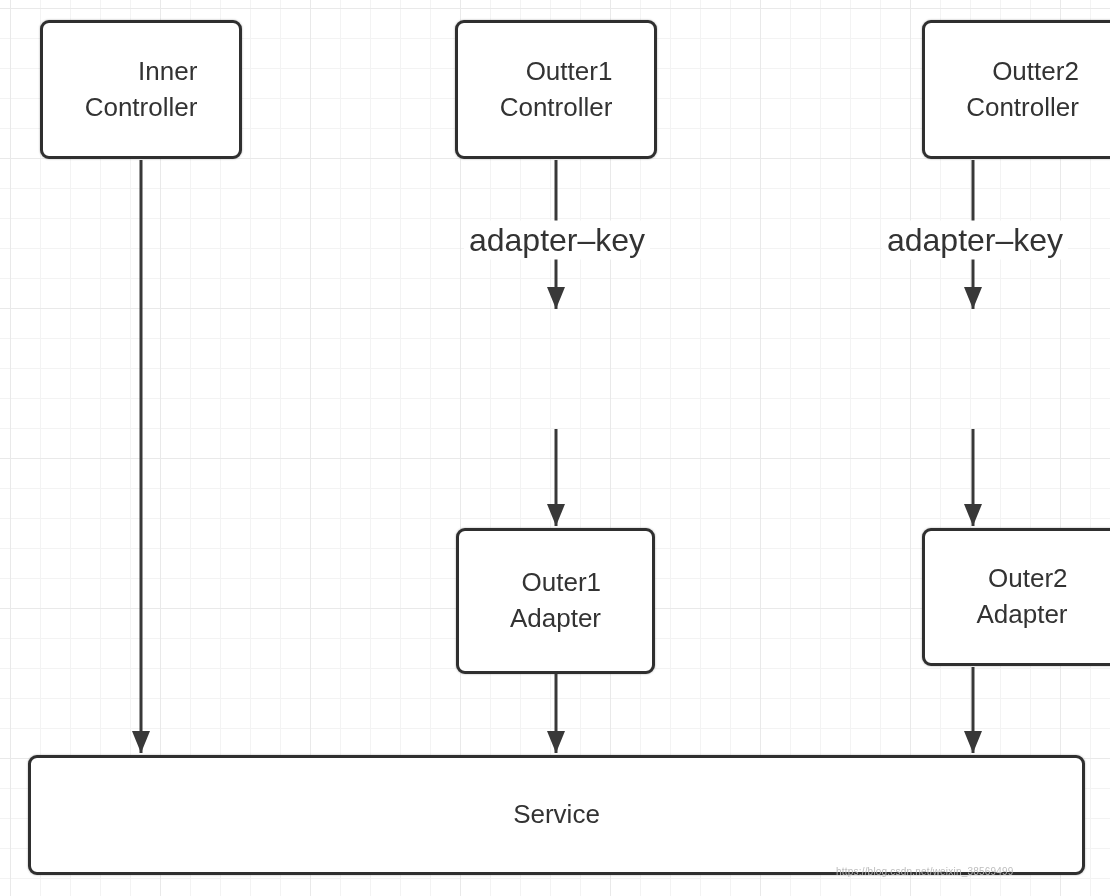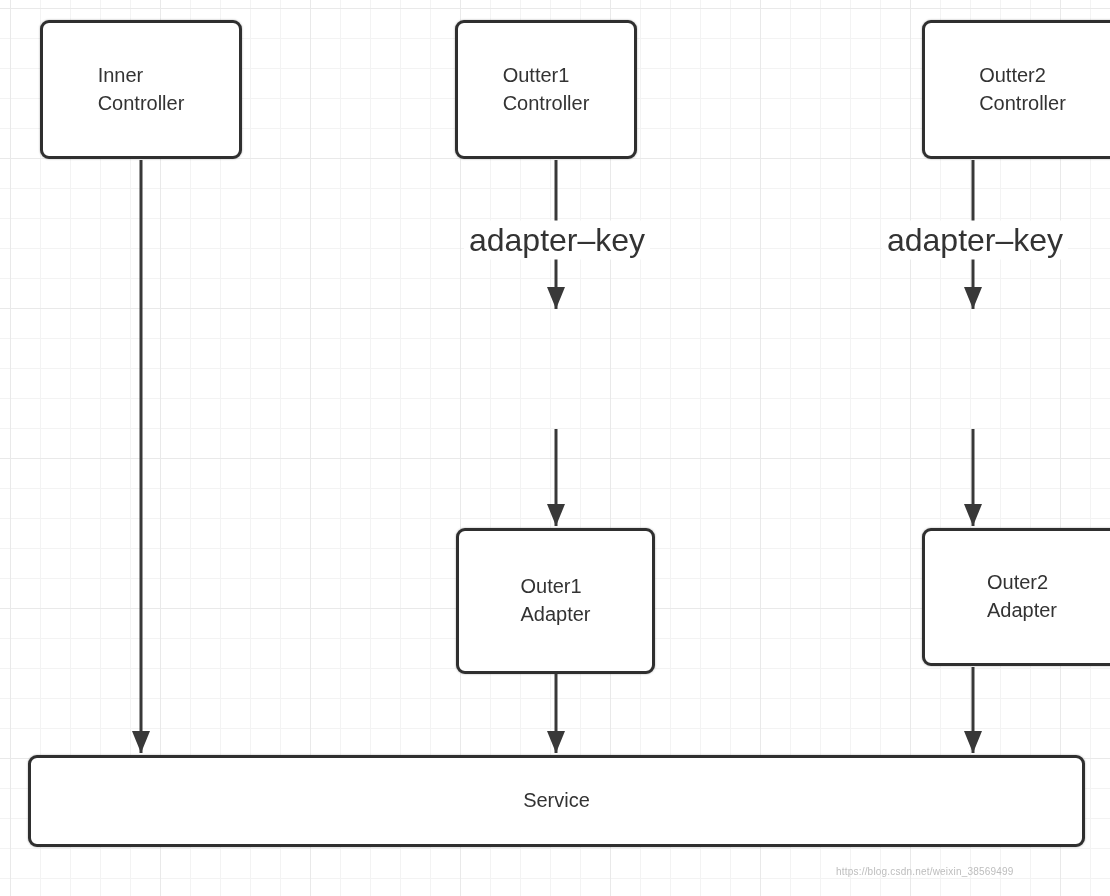--- a/index.html
+++ b/index.html
@@ -30,35 +30,35 @@
   }
   .node {
     position: absolute;
     box-sizing: border-box;
     background: #ffffff;
     border: 3px solid #2f2f2f;
     border-radius: 9px;
     display: flex;
     align-items: center;
     justify-content: center;
-    text-align: left;
+    text-align: right;
     color: #333333;
-    font-size: 20px;
+    font-size: 26px;
     line-height: 1.38;
     white-space: pre-line;
     box-shadow: 0 0 2px rgba(50,50,50,0.45);
     z-index: 2;
   }
   .node-inner-controller   { left: 40px;  top: 20px;  width: 202px;  height: 139px; }
-  .node-outter1-controller { left: 455px; top: 20px;  width: 182px;  height: 139px; }
+  .node-outter1-controller { left: 455px; top: 20px;  width: 202px;  height: 139px; }
   .node-outter2-controller { left: 922px; top: 20px;  width: 201px;  height: 139px; }
   .node-adapter-manager    { left: 456px; top: 312px; width: 628px;  height: 116px; }
   .node-outer1-adapter     { left: 456px; top: 528px; width: 199px;  height: 146px; }
   .node-outer2-adapter     { left: 875px; top: 528px; width: 200px;  height: 138px; margin-left: 47px; }
-  .node-service            { left: 28px;  top: 755px; width: 1057px; height: 92px; }
+  .node-service            { left: 28px;  top: 755px; width: 1057px; height: 120px; }
   .edge-label {
     position: absolute;
     transform: translate(-50%, -50%);
     background: #ffffff;
     padding: 1px 5px;
     color: #333333;
     font-size: 32px;
     white-space: nowrap;
     z-index: 3;
   }

